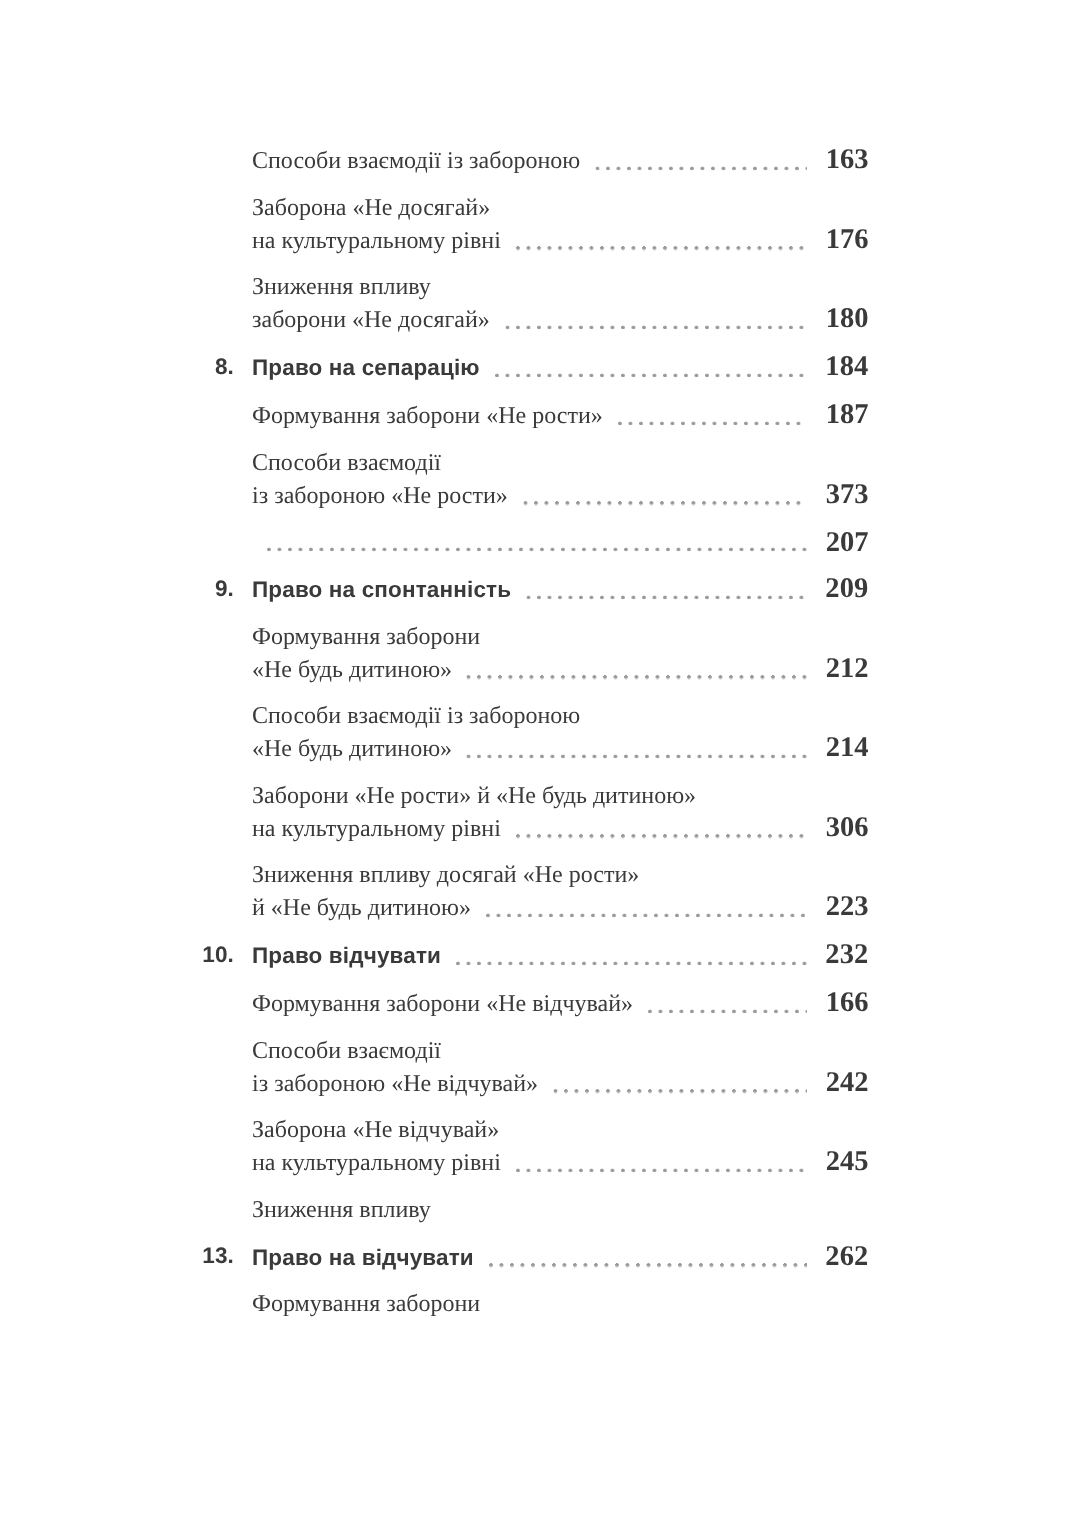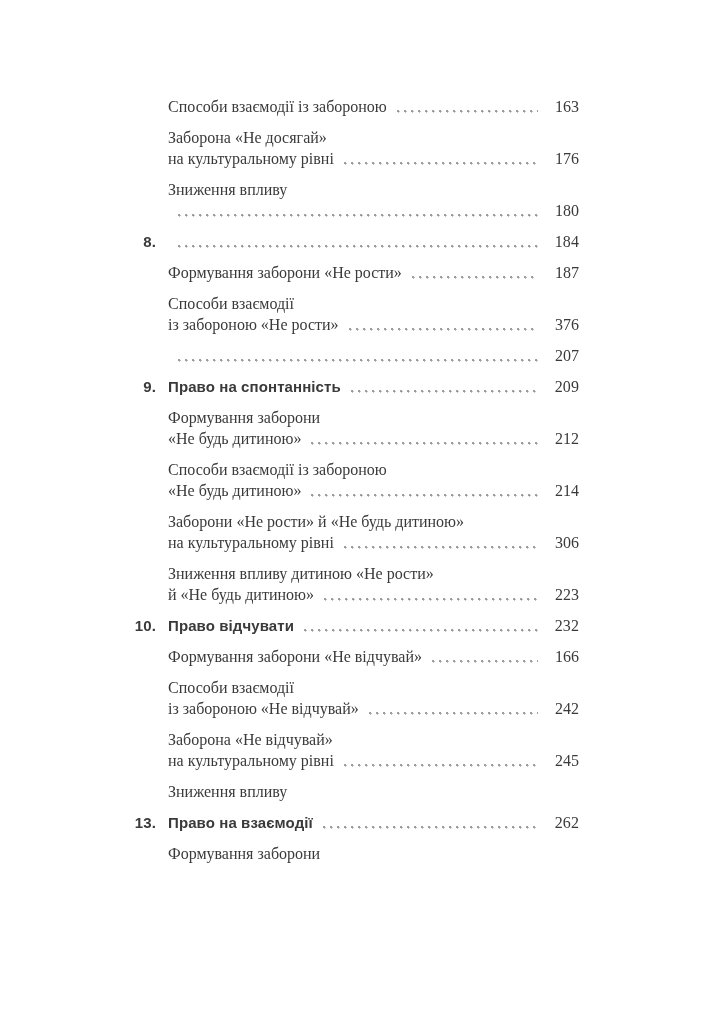--- a/index.html
+++ b/index.html
@@ -70,22 +70,22 @@
     height: 3px;
     background-image: radial-gradient(circle at 1.3px 1.3px, #9a9a9a 1.1px, rgba(0,0,0,0) 1.4px);
     background-size: 7px 3px;
     background-repeat: repeat-x;
   }
   .pg {
     flex: 0 0 auto;
     min-width: 32px;
     text-align: right;
     font-family: "Liberation Serif", serif;
-    font-weight: 400;
-    font-size: 16px;
+    font-weight: 700;
+    font-size: 19px;
   }
 </style>
 </head>
 <body>
 
 <div class="toc">
     <div class="entry">
     <span class="num"></span>
     <div class="lines">
         <div class="line-last">
@@ -104,29 +104,31 @@
           <span class="leader"></span>
           <span class="pg">176</span>
         </div>
       </div>
   </div>
     <div class="entry">
     <span class="num"></span>
     <div class="lines">
         <div class="line">Зниження впливу</div>
         <div class="line-last">
+          <span class="txt">заборони «Не досягай»</span>
           <span class="leader"></span>
           <span class="pg">180</span>
         </div>
       </div>
   </div>
     <div class="entry chapter">
     <span class="num">8.</span>
     <div class="lines">
         <div class="line-last">
+          <span class="txt">Право на сепарацію</span>
           <span class="leader"></span>
           <span class="pg">184</span>
         </div>
       </div>
   </div>
     <div class="entry">
     <span class="num"></span>
     <div class="lines">
         <div class="line-last">
           <span class="txt">Формування заборони «Не рости»</span>
@@ -135,21 +137,21 @@
         </div>
       </div>
   </div>
     <div class="entry">
     <span class="num"></span>
     <div class="lines">
         <div class="line">Способи взаємодії</div>
         <div class="line-last">
           <span class="txt">із забороною «Не рости»</span>
           <span class="leader"></span>
-          <span class="pg">376</span>
+          <span class="pg">373</span>
         </div>
       </div>
   </div>
     <div class="entry">
     <span class="num"></span>
     <div class="lines">
         <div class="line-last">
           <span class="leader"></span>
           <span class="pg">207</span>
         </div>
@@ -194,21 +196,21 @@
         <div class="line-last">
           <span class="txt">на культуральному рівні</span>
           <span class="leader"></span>
           <span class="pg">306</span>
         </div>
       </div>
   </div>
     <div class="entry">
     <span class="num"></span>
     <div class="lines">
-        <div class="line">Зниження впливу дитиною «Не рости»</div>
+        <div class="line">Зниження впливу досягай «Не рости»</div>
         <div class="line-last">
           <span class="txt">й «Не будь дитиною»</span>
           <span class="leader"></span>
           <span class="pg">223</span>
         </div>
       </div>
   </div>
     <div class="entry chapter">
     <span class="num">10.</span>
     <div class="lines">
@@ -254,21 +256,21 @@
     <div class="entry">
     <span class="num"></span>
     <div class="lines">
         <div class="line">Зниження впливу</div>
       </div>
   </div>
     <div class="entry chapter">
     <span class="num">13.</span>
     <div class="lines">
         <div class="line-last">
-          <span class="txt">Право на взаємодії</span>
+          <span class="txt">Право на відчувати</span>
           <span class="leader"></span>
           <span class="pg">262</span>
         </div>
       </div>
   </div>
     <div class="entry">
     <span class="num"></span>
     <div class="lines">
         <div class="line">Формування заборони</div>
       </div>

